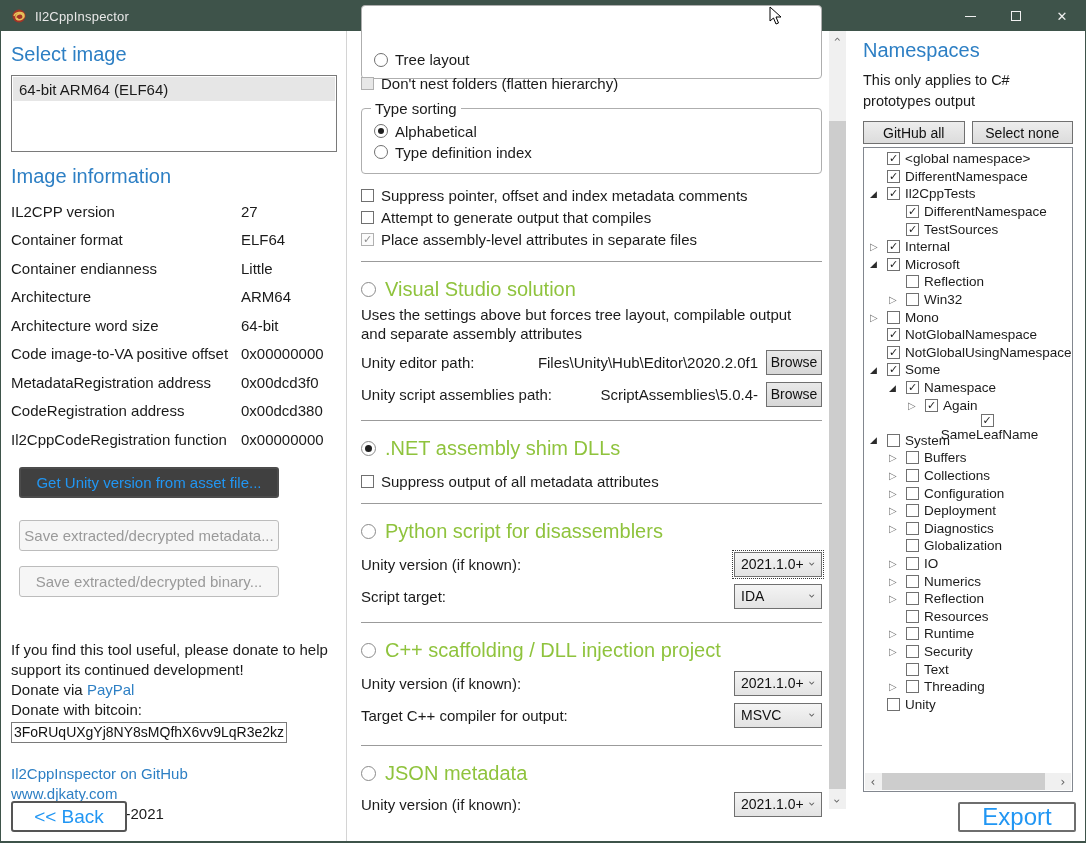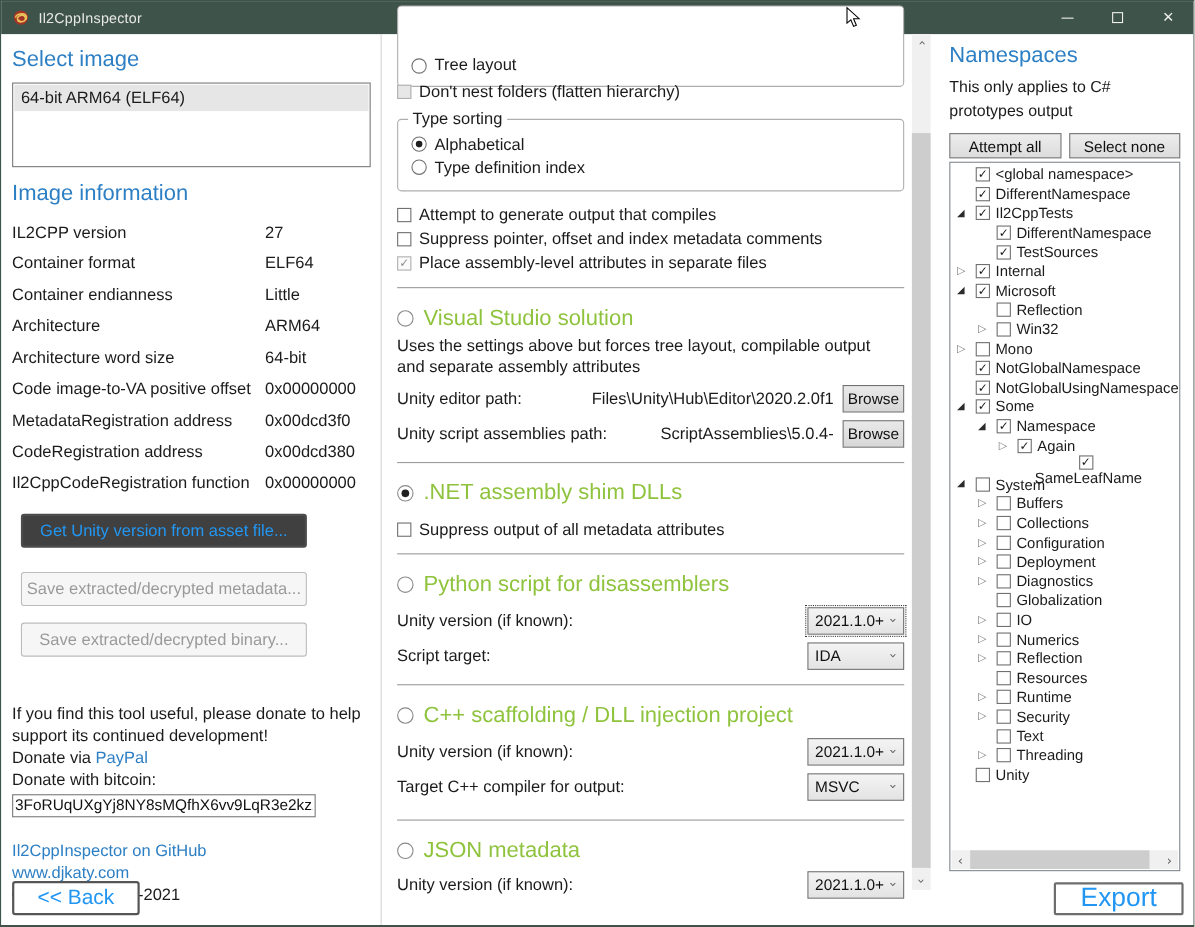--- a/index.html
+++ b/index.html
@@ -217,25 +217,25 @@
         </div>
         <div class="radiorow">
           <span class="radio"></span>
           <span>Type definition index</span>
         </div>
       </div>
 
       <div class="cb-group">
         <div class="cbrow">
           <span class="cb"></span>
-          <span>Attempt to generate output that compiles</span>
+          <span>Suppress pointer, offset and index metadata comments</span>
         </div>
         <div class="cbrow">
           <span class="cb"></span>
-          <span>Suppress pointer, offset and index metadata comments</span>
+          <span>Attempt to generate output that compiles</span>
         </div>
         <div class="cbrow">
           <span class="cb checked dis-checked"></span>
           <span>Place assembly-level attributes in separate files</span>
         </div>
       </div>
 
       <hr class="sep">
 
       <div class="out-head">
@@ -335,21 +335,21 @@
       <div class="arr down">
           <span>›</span>
         </div>
     </div>
   </div>
 
   <div class="panel-right">
     <div class="h-blue">Namespaces</div>
     <div class="ns-note">This only applies to C# prototypes output</div>
     <div class="ns-btns">
-      <button class="ns-btn">Attempt all</button>
+      <button class="ns-btn">GitHub all</button>
       <button class="ns-btn">Select none</button>
     </div>
     <div class="treebox">
       <div class="tree">
           <div class="tree-row" style="padding-left: 5px;">
             <span class="exp none"></span>
             <span class="cb checked"></span>
             <span>&lt;global namespace&gt;</span>
           </div>
           <div class="tree-row" style="padding-left: 5px;">

